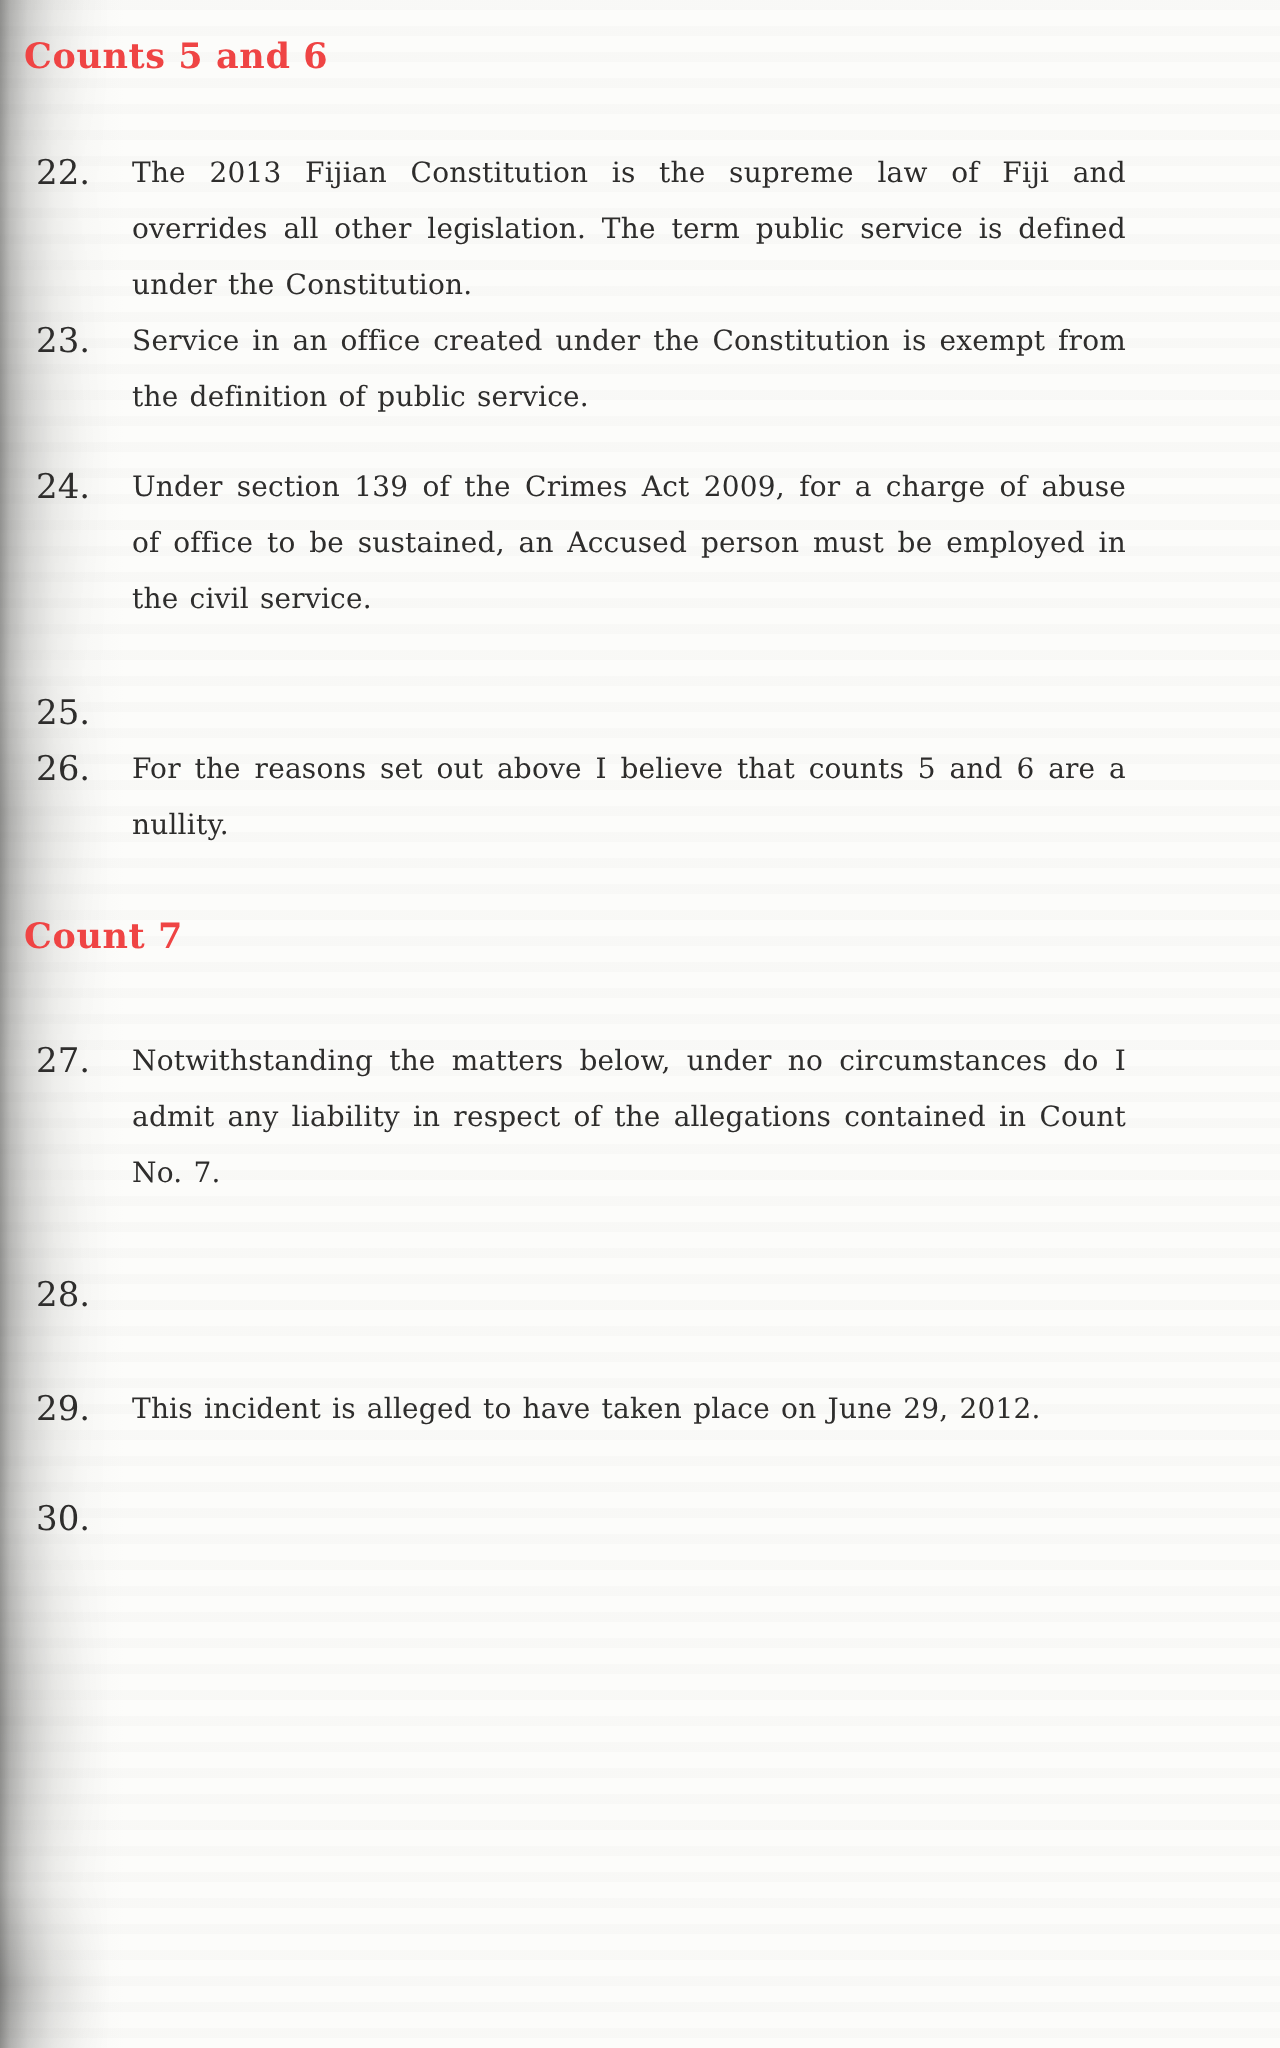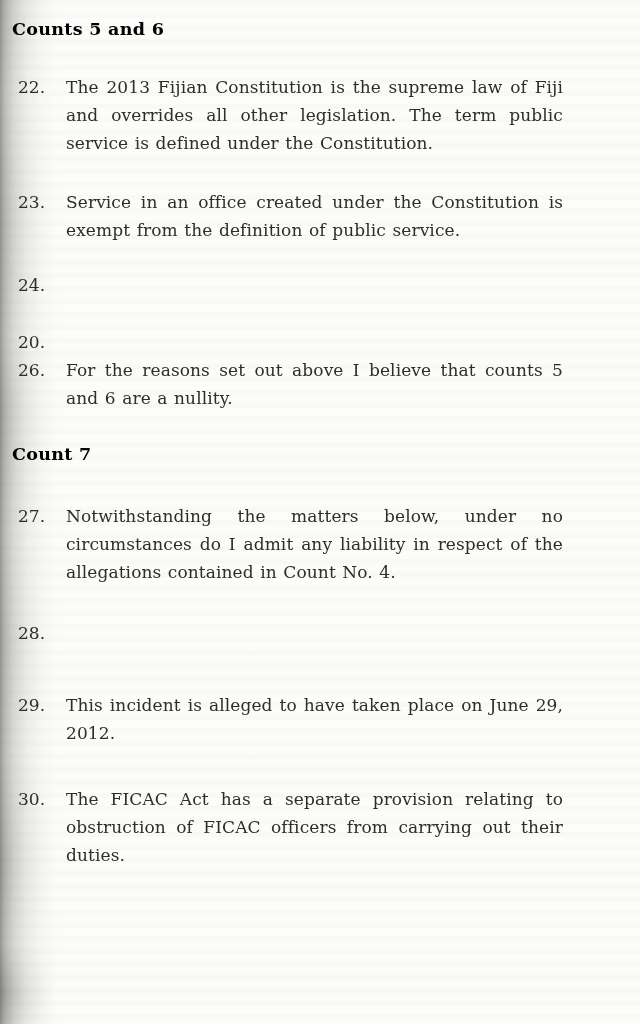--- a/index.html
+++ b/index.html
@@ -69,36 +69,36 @@
   }
   .content {
     position: relative;
     padding: 18px 0 0 18px;
   }
   .heading {
     font-size: 17.5px;
     line-height: 22px;
     font-weight: bold;
     letter-spacing: 0.3px;
-    color: #000000;
+    color: #ef4444;
     margin: 0 0 0 -6px;
   }
   .para {
     display: flex;
     align-items: flex-start;
   }
   .para-num {
     width: 48px;
     flex-shrink: 0;
     font-size: 17px;
     line-height: 28px;
   }
   .para-text {
     width: 497px;
-    font-size: 17px;
+    font-size: 14px;
     line-height: 28px;
     text-align: justify;
     letter-spacing: 0.1px;
     word-spacing: 1px;
   }
 </style>
 </head>
 <body>
 
 <div class="page">
@@ -108,53 +108,53 @@
 
   <div class="content">
 
     <div class="heading">Counts 5 and 6</div>
 
     <div class="para" style="margin-top:33px">
       <span class="para-num">22.</span>
       <span class="para-text">The 2013 Fijian Constitution is the supreme law of Fiji and overrides all other legislation. The term public service is defined under the Constitution.</span>
     </div>
 
-    <div class="para" style="margin-top:31px">
+    <div class="para" style="">
       <span class="para-num">23.</span>
       <span class="para-text">Service in an office created under the Constitution is exempt from the definition of public service.</span>
     </div>
 
-    <div class="para" style="margin-top:27px">
+    <div class="para" style="margin-top:17px">
       <span class="para-num">24.</span>
+      <span class="para-text">Under section 139 of the Crimes Act 2009, for a charge of abuse of office to be sustained, an Accused person must be employed in the civil service.</span>
     </div>
 
     <div class="para" style="margin-top:29px">
-      <span class="para-num">20.</span>
+      <span class="para-num">25.</span>
     </div>
 
     <div class="para" style="">
       <span class="para-num">26.</span>
       <span class="para-text">For the reasons set out above I believe that counts 5 and 6 are a nullity.</span>
     </div>
 
     <div class="heading" style="margin-top:31px">Count 7</div>
 
     <div class="para" style="margin-top:37px">
       <span class="para-num">27.</span>
-      <span class="para-text">Notwithstanding the matters below, under no circumstances do I admit any liability in respect of the allegations contained in Count No. 4.</span>
+      <span class="para-text">Notwithstanding the matters below, under no circumstances do I admit any liability in respect of the allegations contained in Count No. 7.</span>
     </div>
 
     <div class="para" style="margin-top:33px">
       <span class="para-num">28.</span>
     </div>
 
-    <div class="para" style="margin-top:44px">
+    <div class="para" style="margin-top:29px">
       <span class="para-num">29.</span>
       <span class="para-text">This incident is alleged to have taken place on June 29, 2012.</span>
     </div>
 
-    <div class="para" style="margin-top:38px">
+    <div class="para" style="margin-top:27px">
       <span class="para-num">30.</span>
-      <span class="para-text">The FICAC Act has a separate provision relating to obstruction of FICAC officers from carrying out their duties.</span>
     </div>
 
   </div>
 </div>
 
 </body></html>

